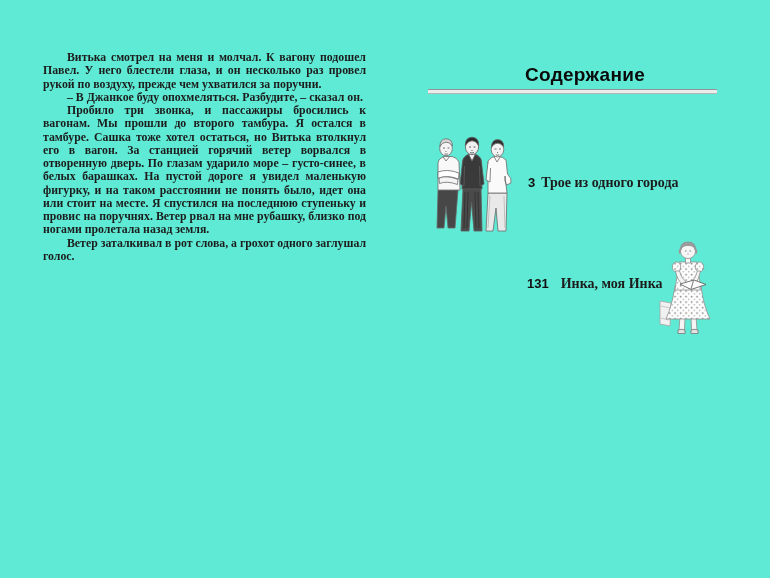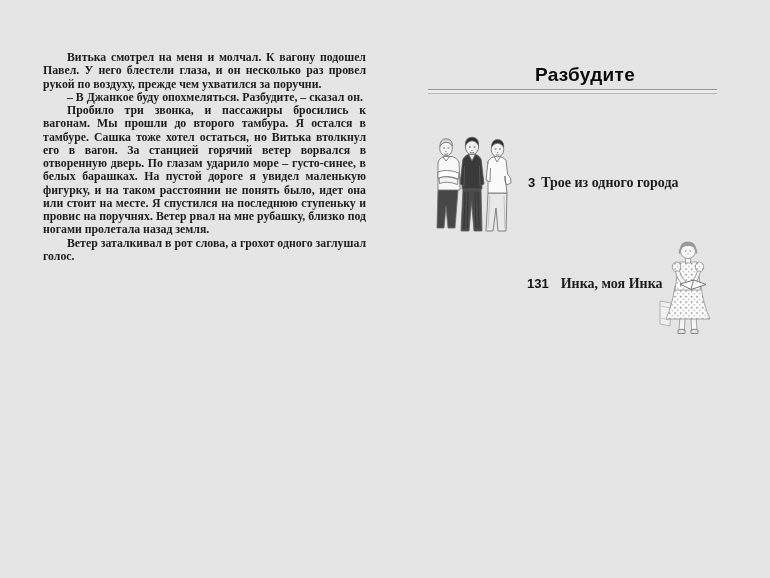--- a/index.html
+++ b/index.html
@@ -1,21 +1,21 @@
 <!DOCTYPE html>
 <html lang="ru"><head>
 <meta charset="utf-8">
 <style>
   html, body { margin: 0; padding: 0; }
   body { background: #ffffff; }
   .spread {
     position: relative;
     width: 770px;
     height: 578px;
-    background: #e5e5e5;
+    background: #5eead4;
     overflow: hidden;
     font-family: "Liberation Serif", "DejaVu Serif", serif;
   }
 
   
   .left-text {
     position: absolute;
     left: 43px;
     top: 51px;
     width: 323px;
@@ -86,21 +86,21 @@
 
 <div class="spread">
 
   <div class="left-text">
     <p>Витька смотрел на меня и молчал. К вагону подошел Павел. У него блестели глаза, и он несколько раз провел рукой по воздуху, прежде чем ухватился за поручни.</p>
     <p>– В Джанкое буду опохмеляться. Разбудите, – сказал он.</p>
     <p>Пробило три звонка, и пассажиры бросились к вагонам. Мы прошли до второго тамбура. Я остался в тамбуре. Сашка тоже хотел остаться, но Витька втолкнул его в вагон. За станцией горячий ветер ворвался в отворенную дверь. По глазам ударило море – густо-синее, в белых барашках. На пустой дороге я увидел маленькую фигурку, и на таком расстоянии не понять было, идет она или стоит на месте. Я спустился на последнюю ступеньку и провис на поручнях. Ветер рвал на мне рубашку, близко под ногами пролетала назад земля.</p>
     <p>Ветер заталкивал в рот слова, а грохот одного заглушал голос.</p>
   </div>
 
-  <div class="toc-title">Разбудите</div>
+  <div class="toc-title">Содержание</div>
   <div class="toc-rule"></div>
 
   <div class="illo illo-boys" role="img" aria-label="three boys standing, pencil sketch">
     <svg viewBox="0 0 84 97" xmlns="http://www.w3.org/2000/svg">
 
       <g stroke="#5d5d5d" stroke-width="0.8">
         <path d="M33,52 L31,95 L39,95 L41.5,66 L44,95 L52,95 L51,52 Z" fill="#4a4a4a"></path>
         <path d="M35,56 L34,92 M38,56 L37,92 M45,56 L46,92 M48,56 L49,92" stroke="#2e2e2e" fill="none"></path>
         <path d="M33,23 Q36,18 42,17.5 Q48,18 51,23 L52,53 L32,53 Z" fill="#3a3a3a"></path>
         <path d="M32.8,24 L30,48 L34,50 L34.5,30 M51.2,24 L54,48 L50,50 L49.5,30" fill="#3a3a3a"></path>

